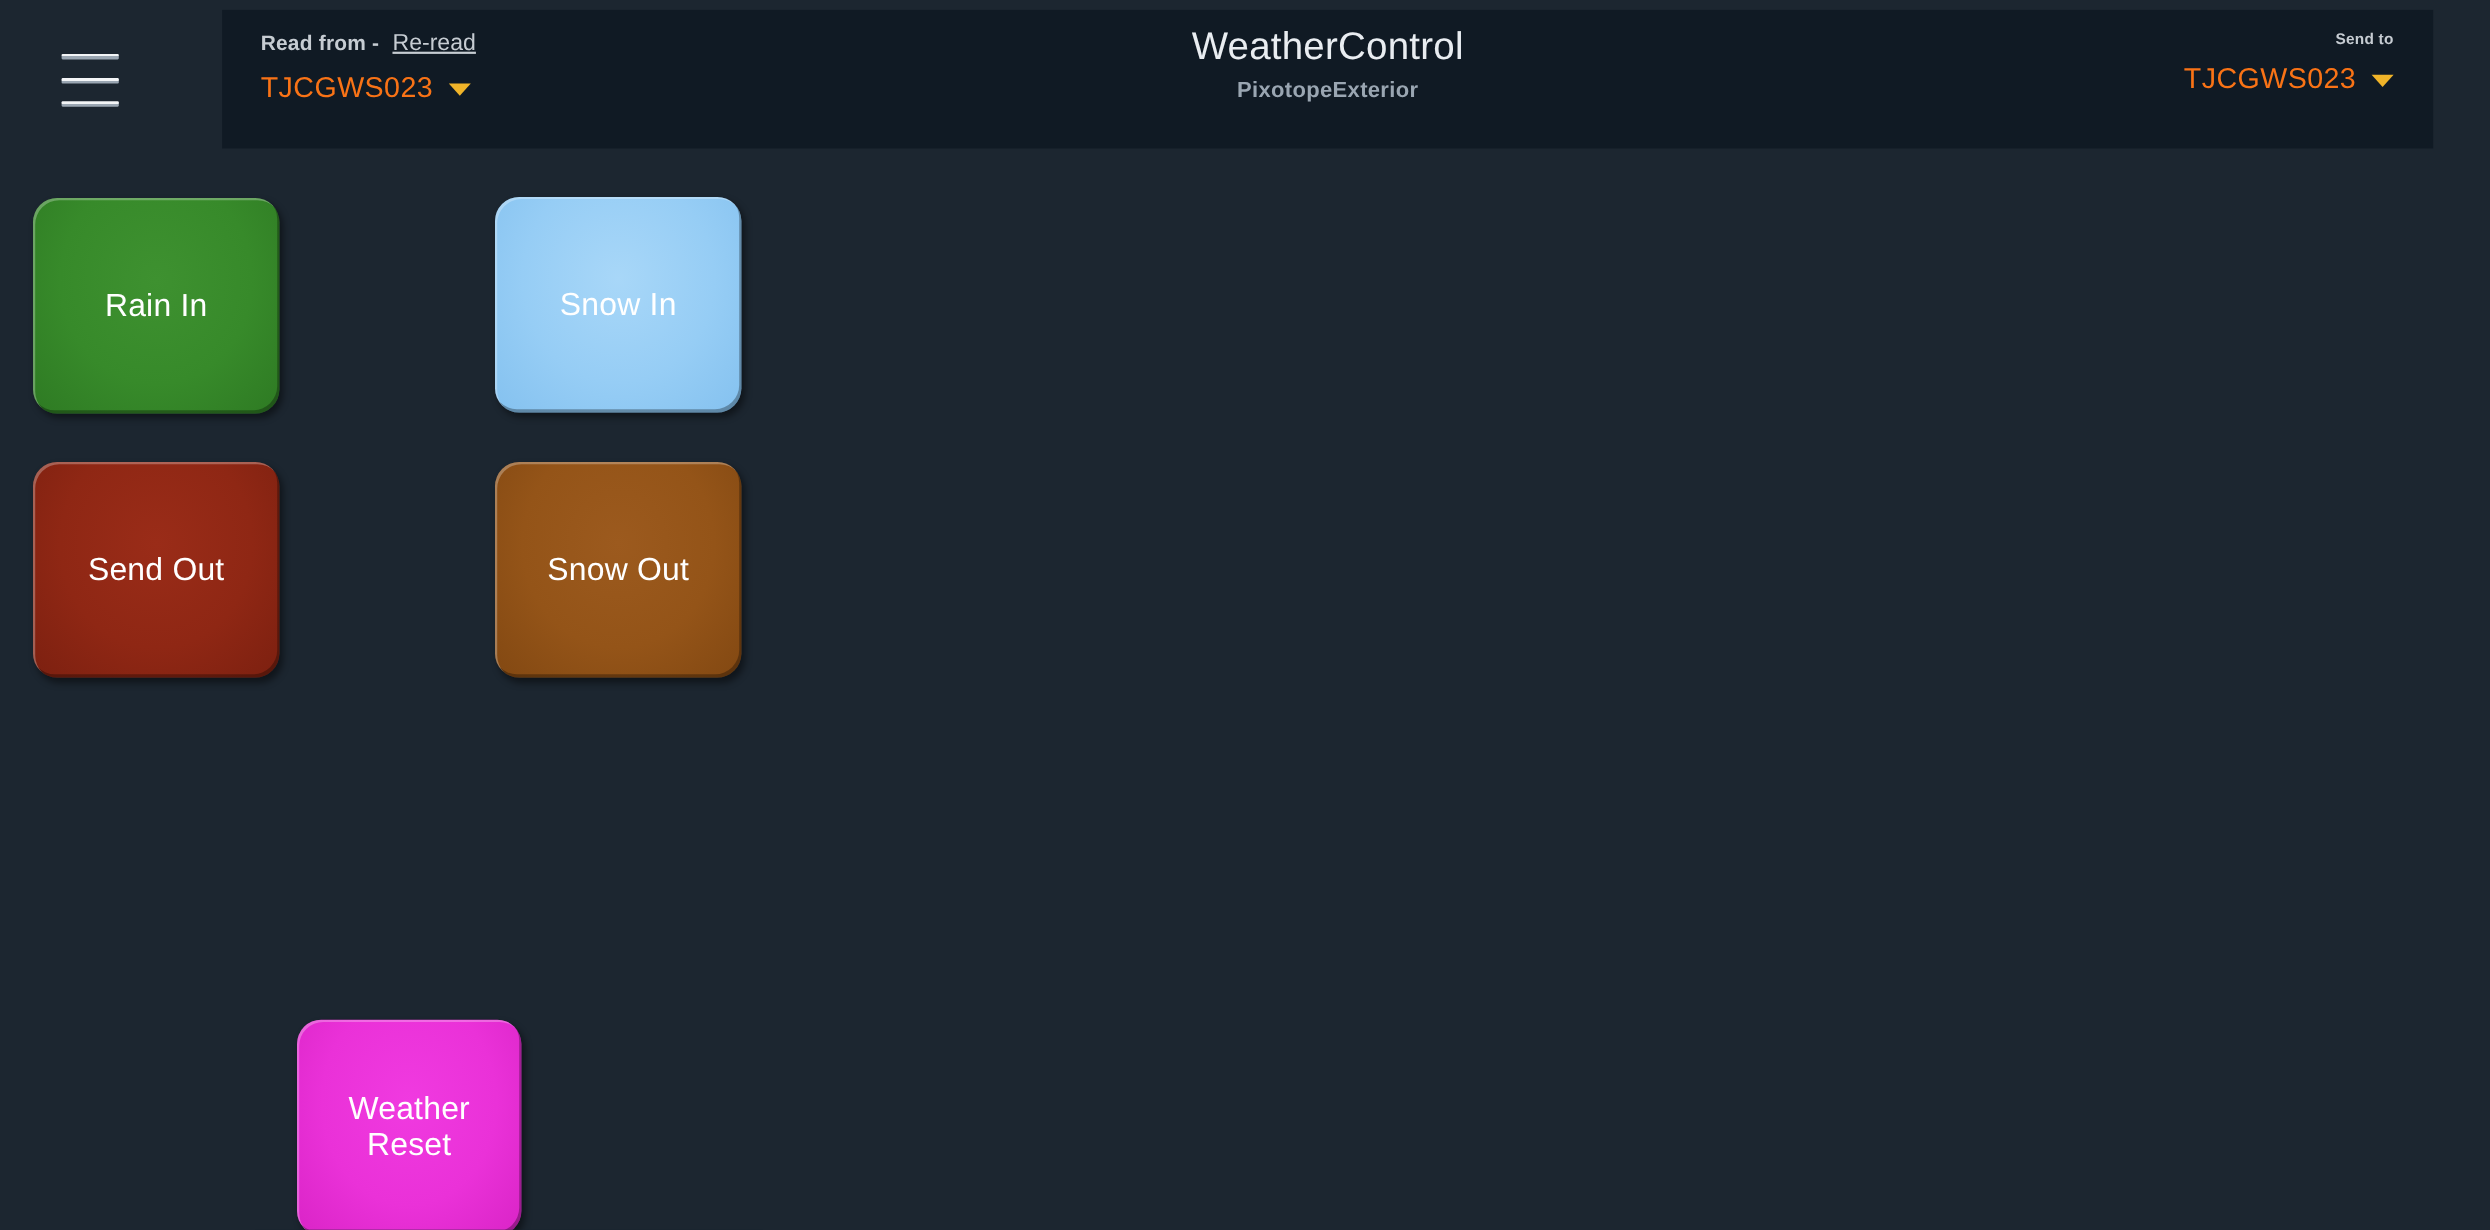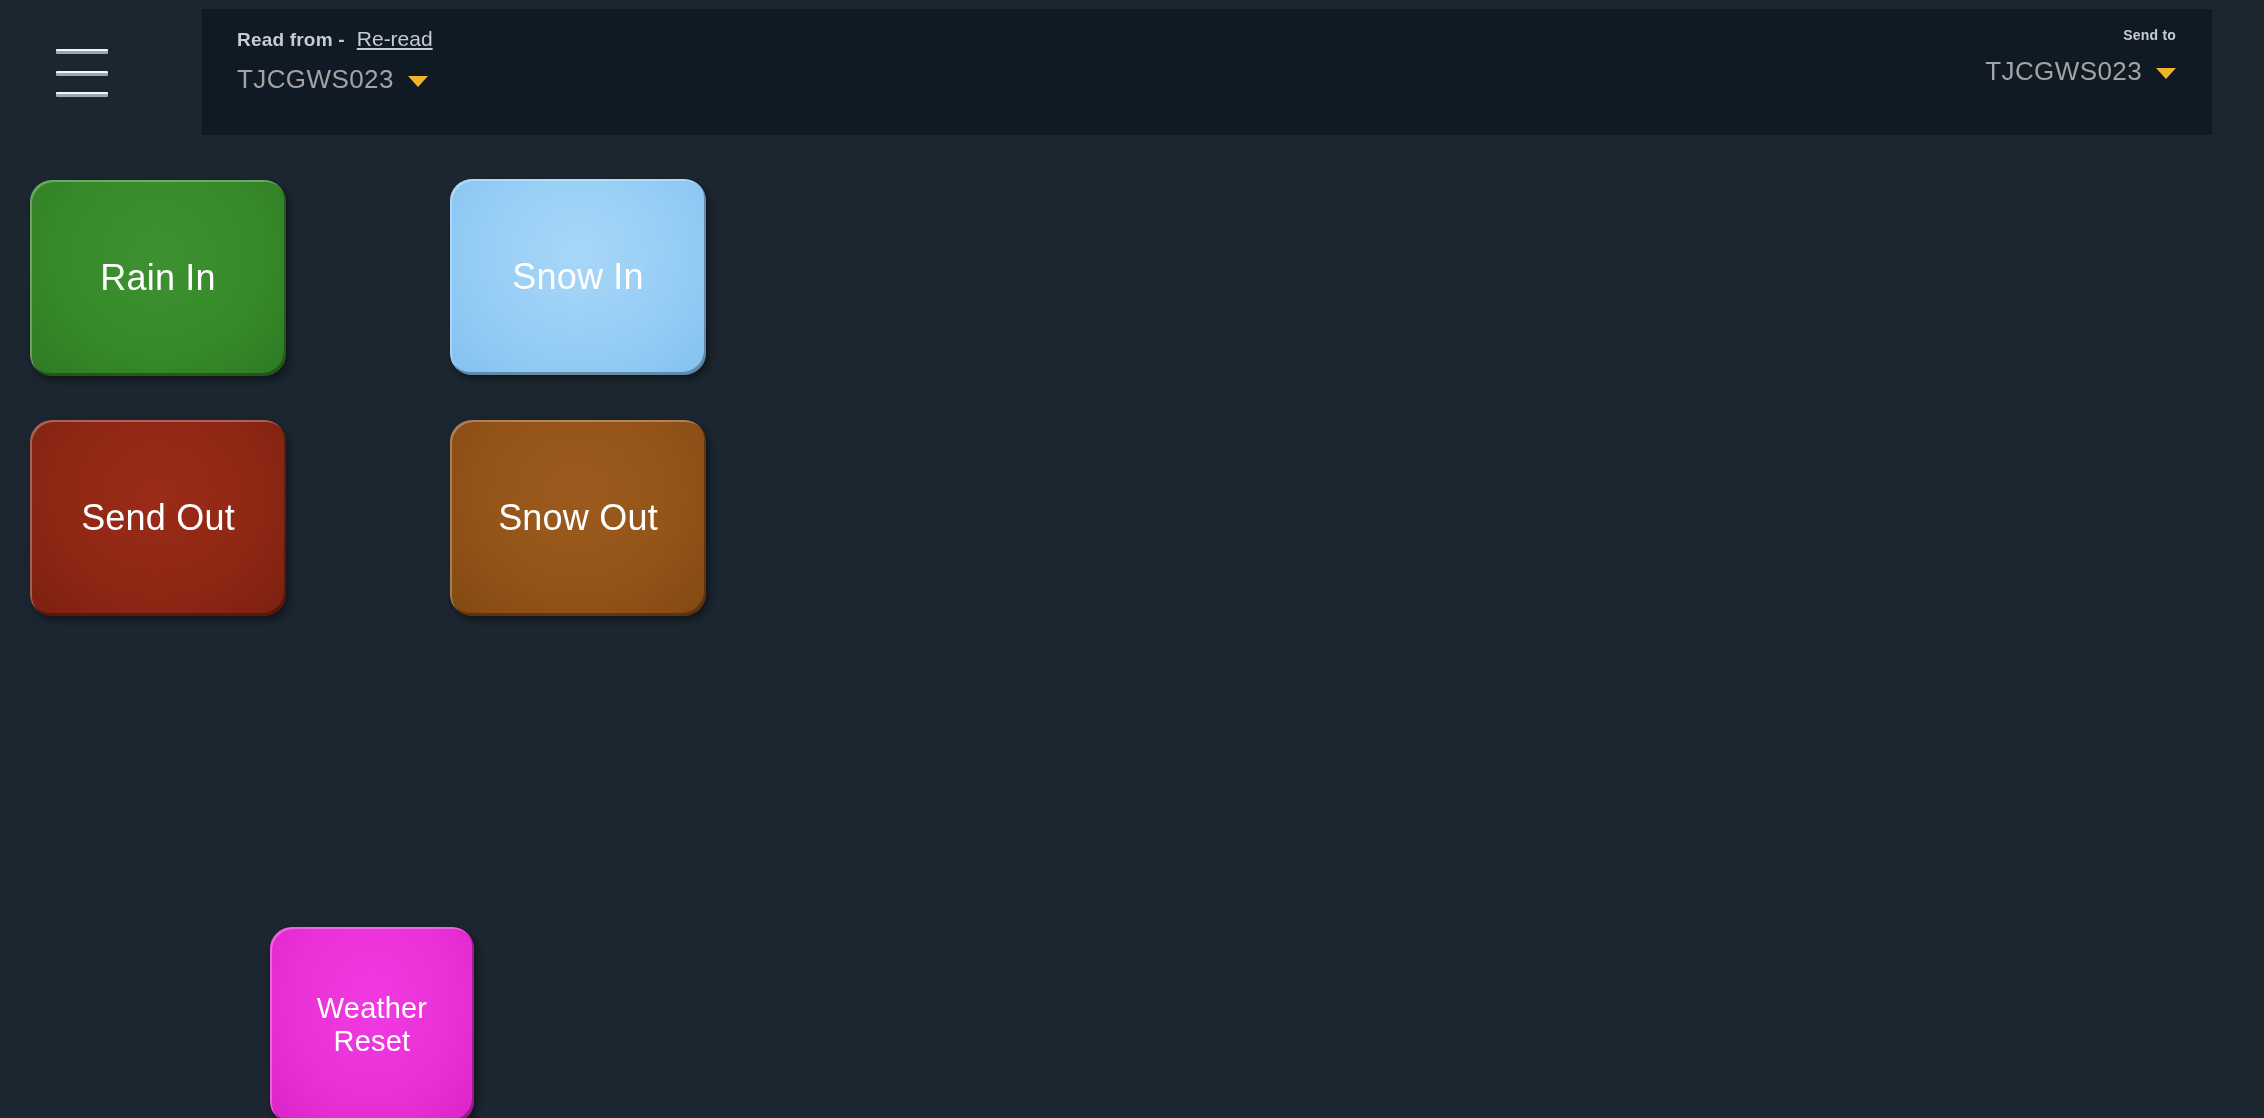--- a/index.html
+++ b/index.html
@@ -77,21 +77,21 @@
     cursor: pointer;
   }
   .source-row {
     margin-top: 13px;
     display: flex;
     align-items: center;
     gap: 14px;
     cursor: pointer;
   }
   .source-name {
-    color: #a3a3a3;
+    color: #f97316;
     font-size: 26px;
     font-weight: normal;
     letter-spacing: .4px;
   }
   .caret {
     width: 0; height: 0;
     border-left: 10px solid transparent;
     border-right: 10px solid transparent;
     border-top: 11px solid #f0b429;
     margin-top: 3px;
@@ -143,31 +143,31 @@
   
   .grid {
     position: absolute;
     left: 30px;
     top: 180px;
     width: 2200px;
   }
 
   .btn {
     position: absolute;
-    width: 256px;
+    width: 224px;
     height: 196px;
     border-radius: 22px;
     border: none;
     cursor: pointer;
     display: flex;
     align-items: center;
     justify-content: center;
     color: #ffffff;
     font-family: "Liberation Sans", sans-serif;
-    font-size: 36px;
+    font-size: 29px;
     font-weight: normal;
     letter-spacing: .2px;
     text-align: center;
     padding: 0 10px;
     box-shadow:
       inset 2px 2px 0 0 rgba(255,255,255,0.28),
       inset -2px -3px 0 0 rgba(0,0,0,0.30),
       3px 4px 7px rgba(0,0,0,0.45);
   }
 
@@ -202,20 +202,24 @@
       <div class="read-row">
         <span class="read-label">Read from -</span>
         <span class="reread-link">Re-read</span>
       </div>
       <div class="source-row">
         <span class="source-name">TJCGWS023</span>
         <span class="caret"></span>
       </div>
     </div>
 
+    <div class="header-center">
+      <div class="app-title">WeatherControl</div>
+      <div class="app-subtitle">PixotopeExterior</div>
+    </div>
 
     <div class="header-right">
       <div class="send-label">Send to</div>
       <div class="target-row">
         <span class="source-name">TJCGWS023</span>
         <span class="caret"></span>
       </div>
     </div>
 
   </div>

